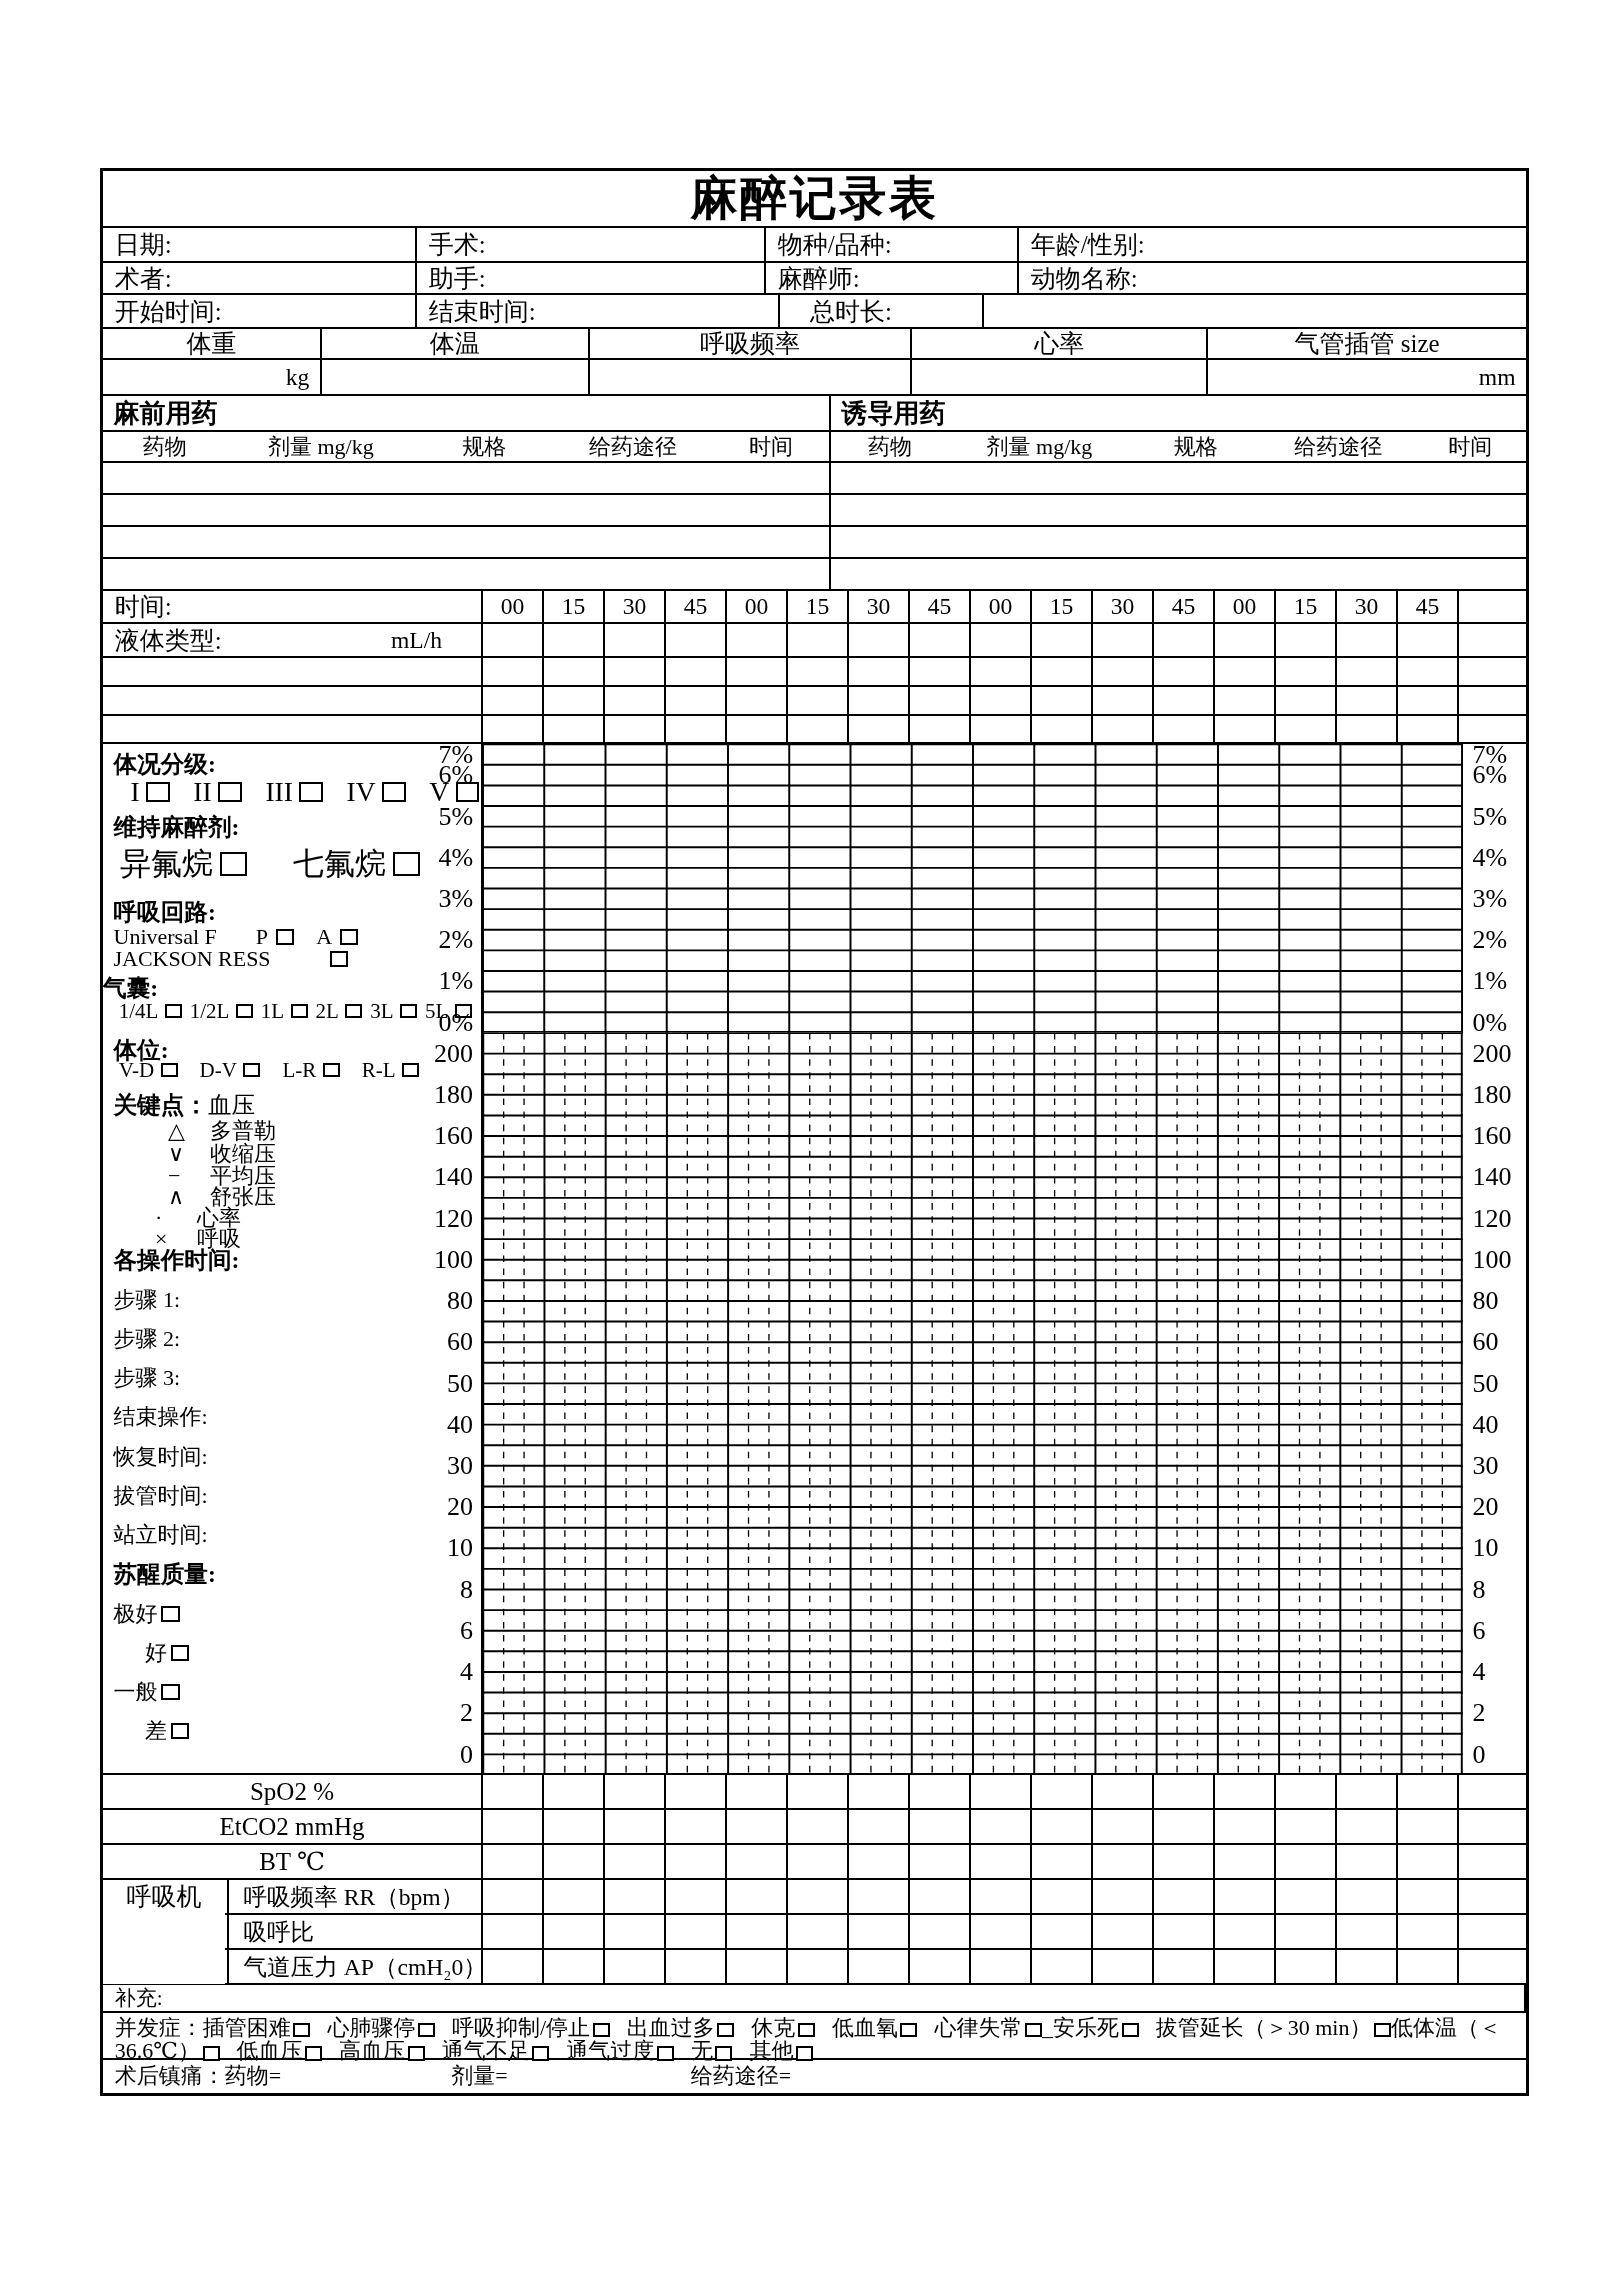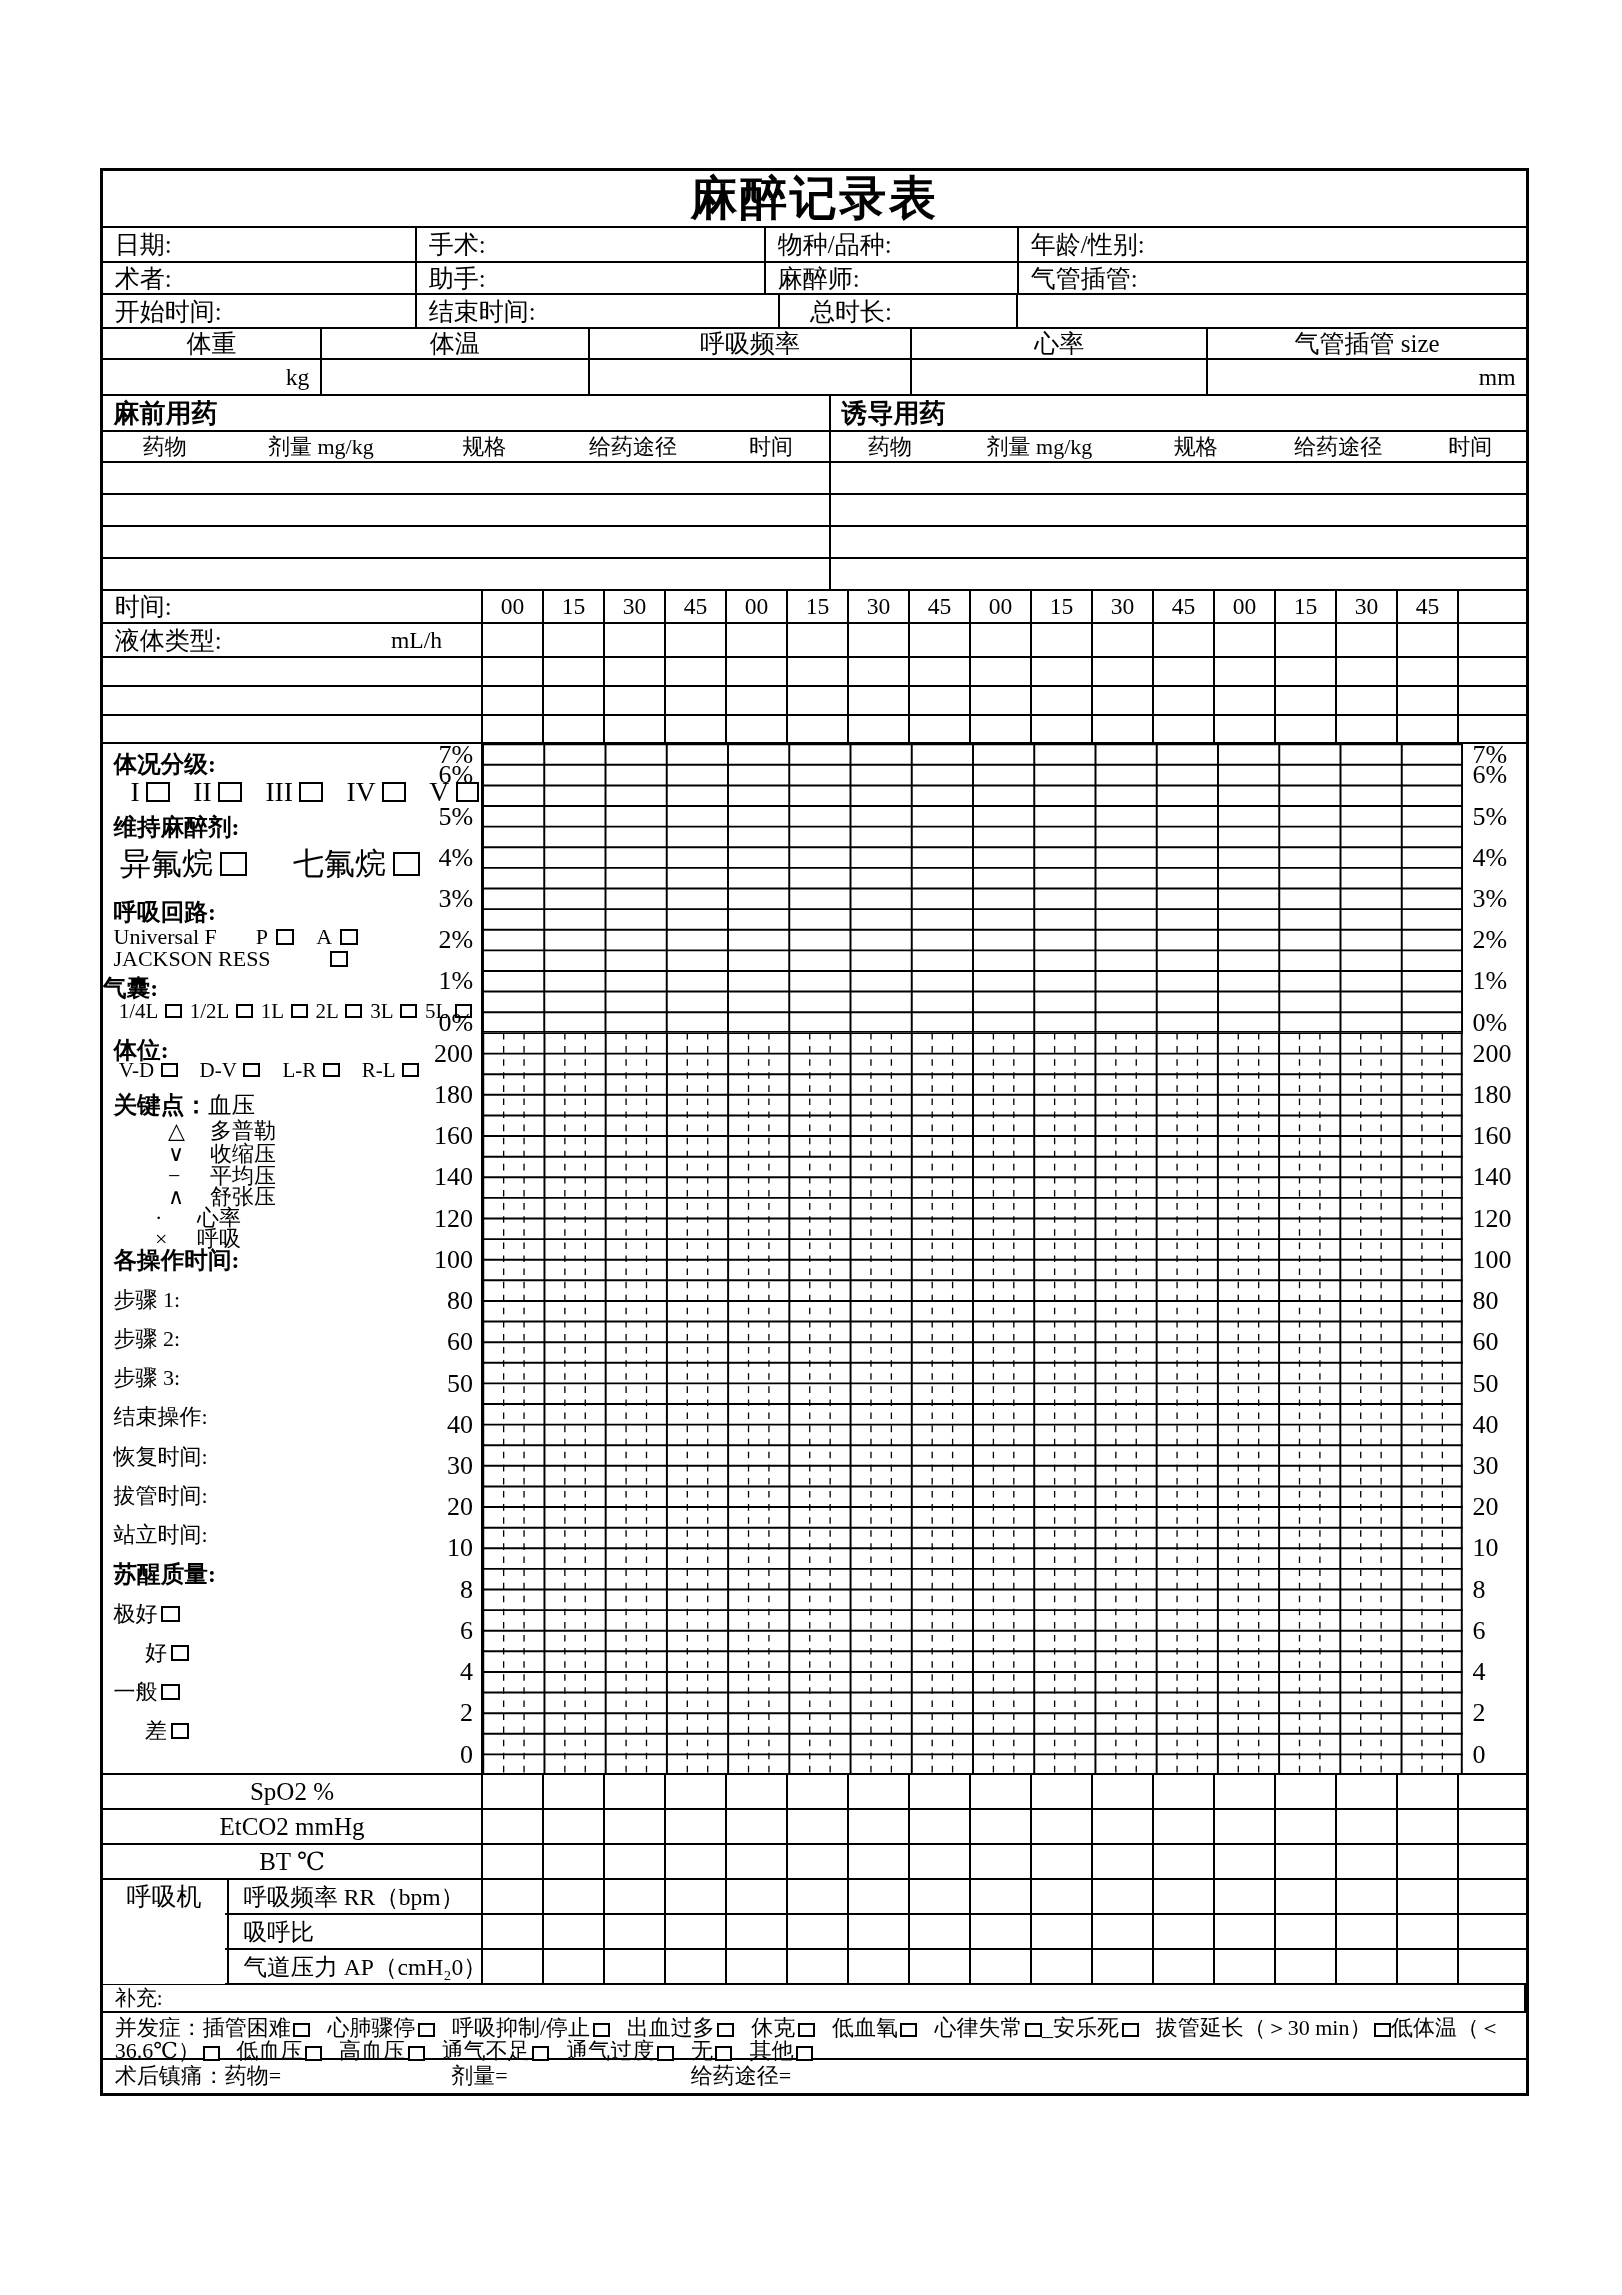--- a/index.html
+++ b/index.html
@@ -56,31 +56,31 @@
         <div class="cell lab" style="width: 314px;">
           <span>术者:</span>
         </div>
         <div class="cell lab" style="width: 349px;">
           <span>助手:</span>
         </div>
         <div class="cell lab" style="width: 253px;">
           <span>麻醉师:</span>
         </div>
         <div class="cell lab end" style="width: 507px;">
-          <span>气管插管:</span>
+          <span>动物名称:</span>
         </div>
       </div>
       <div class="row" style="height: 34px;">
         <div class="cell lab" style="width: 314px;">
           <span>开始时间:</span>
         </div>
         <div class="cell lab" style="width: 363px;">
           <span>结束时间:</span>
         </div>
-        <div class="cell lab" style="width: 238px; padding-left: 30px;">
+        <div class="cell lab" style="width: 204px; padding-left: 30px;">
           <span>总时长:</span>
         </div>
         <div class="cell lab end" style="width: 507px;"></div>
       </div>
       <div class="row" style="height: 31px;">
         <div class="cell vhead" style="width: 219px;">
           <span>体重</span>
         </div>
         <div class="cell vhead" style="width: 268px;">
           <span>体温</span>

